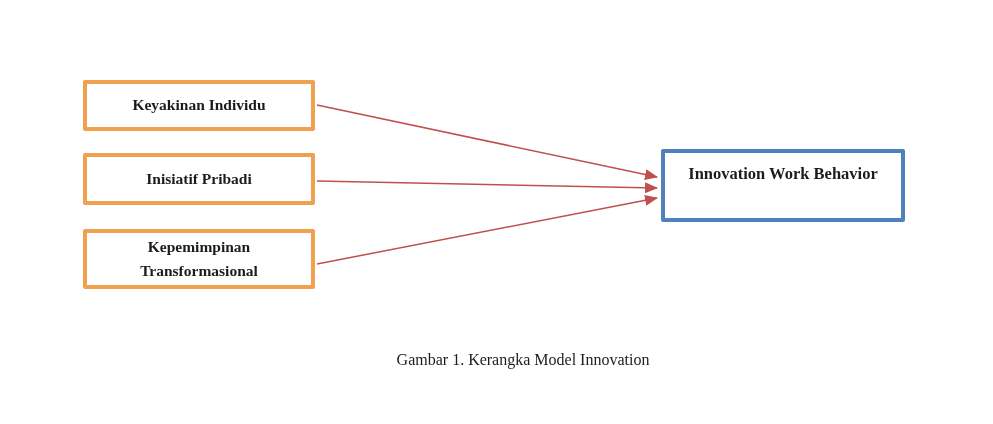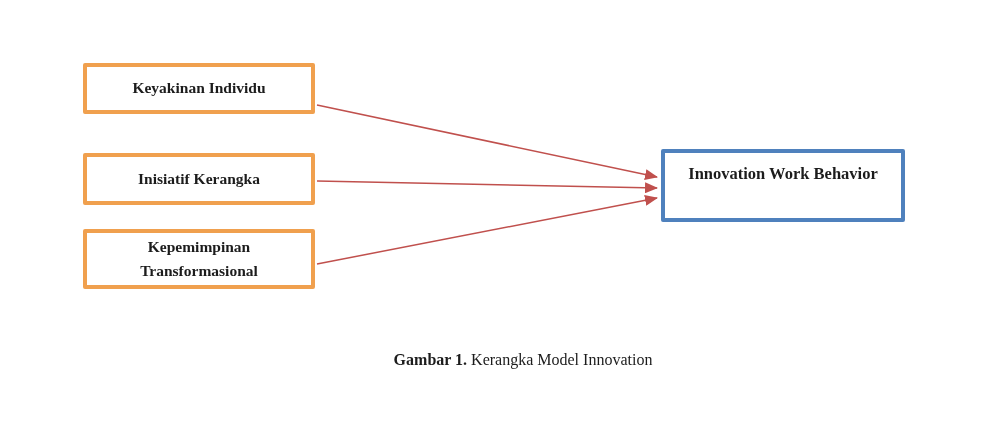--- a/index.html
+++ b/index.html
@@ -50,44 +50,44 @@
     padding-top: 11px;
   }
   .caption {
     position: absolute;
     top: 351px;
     left: 523px;
     transform: translateX(-50%);
     white-space: nowrap;
     font-size: 16px;
   }
-  .caption .fig-label { font-weight: bold; }
+  .caption .fig-label { font-weight: normal; }
 </style>
 </head>
 <body>
 
 <div class="canvas">
 
   <svg class="arrows-layer" viewBox="0 0 993 424" xmlns="http://www.w3.org/2000/svg" aria-hidden="true">
     <defs>
       <marker id="ah" markerWidth="13" markerHeight="11" refX="12" refY="5.5" orient="auto" markerUnits="userSpaceOnUse">
         <path class="ah" d="M0,0 L13,5.5 L0,11 Z"></path>
       </marker>
     </defs>
     <line x1="317" y1="105" x2="657" y2="177" marker-end="url(#ah)"></line>
     <line x1="317" y1="181" x2="657" y2="188" marker-end="url(#ah)"></line>
     <line x1="317" y1="264" x2="657" y2="198" marker-end="url(#ah)"></line>
   </svg>
 
-  <div class="node predictor" style="left:83px; top:63px; width:232px; height:51px;">
+  <div class="node predictor" style="left:83px; top:80px; width:232px; height:51px;">
     <span>Keyakinan Individu</span>
   </div>
 
   <div class="node predictor" style="left:83px; top:153px; width:232px; height:52px;">
-    <span>Inisiatif Kerangka</span>
+    <span>Inisiatif Pribadi</span>
   </div>
 
   <div class="node predictor" style="left:83px; top:229px; width:232px; height:60px;">
     <span>Kepemimpinan Transformasional</span>
   </div>
 
   <div class="node outcome" style="left:661px; top:149px; width:244px; height:73px;">
     <span>Innovation Work Behavior</span>
   </div>
 

